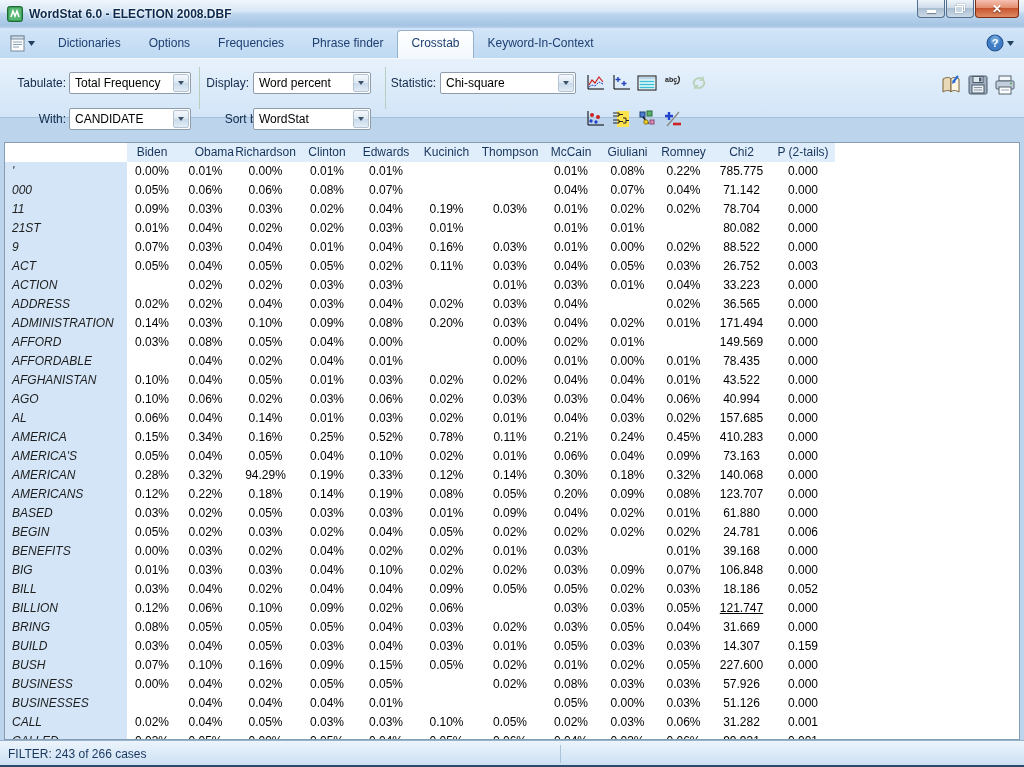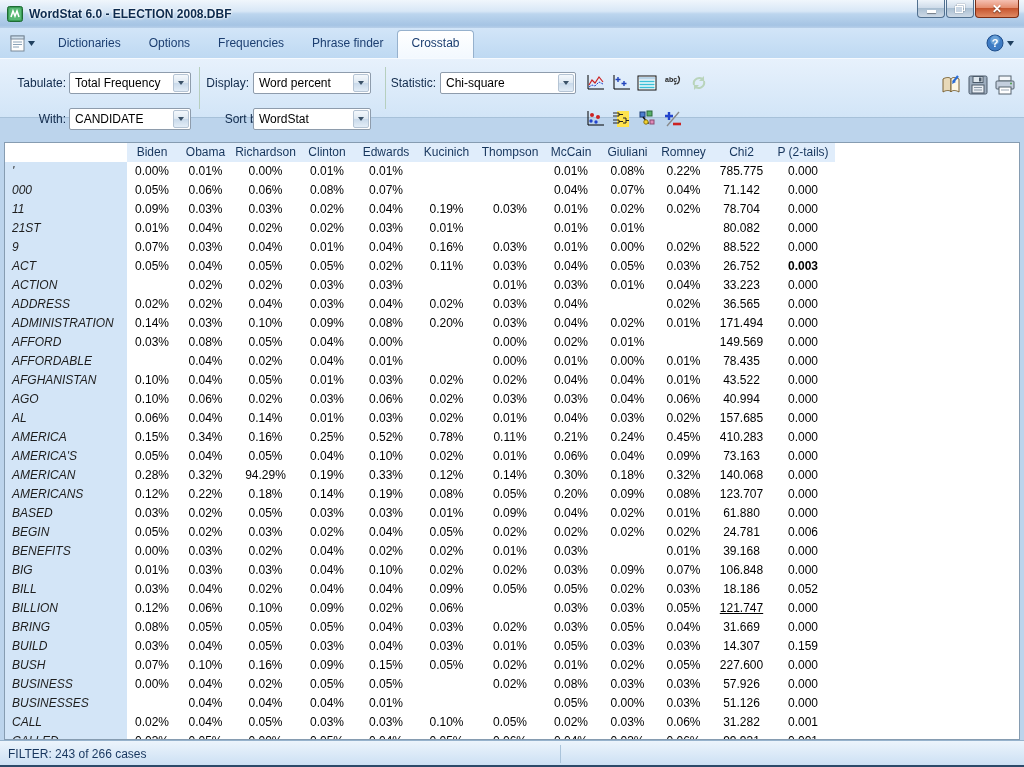--- a/index.html
+++ b/index.html
@@ -100,20 +100,21 @@
     </svg>
     <svg width="7" height="5" viewBox="0 0 7 5">
         <path d="M0 0h7L3.5 5z" fill="#20405f"></path>
       </svg>
   </div>
   <div class="tab">Dictionaries</div>
   <div class="tab">Options</div>
   <div class="tab">Frequencies</div>
   <div class="tab">Phrase finder</div>
   <div class="tab active">Crosstab</div>
+  <div class="tab">Keyword-In-Context</div>
   <div class="help-wrap">
     <svg width="18" height="18" viewBox="0 0 18 18">
       <circle cx="9" cy="9" r="8" fill="#3f7cc4" stroke="#1f4e8a"></circle>
       <circle cx="9" cy="6.2" r="4.6" fill="#78aede" opacity="0.75"></circle>
       <text x="9" y="13" text-anchor="middle" font-size="11" font-weight="bold" fill="#fff" font-family="Liberation Sans, sans-serif">?</text>
     </svg>
     <svg width="7" height="5" viewBox="0 0 7 5">
         <path d="M0 0h7L3.5 5z" fill="#20405f"></path>
       </svg>
   </div>
@@ -267,21 +268,21 @@
       <rect x="5" y="12" width="12" height="7" fill="#fff" stroke="#55626f"></rect>
       <line x1="7" y1="15" x2="15" y2="15" stroke="#9aa7b5"></line>
     </svg>
   </div>
 </div>
 
 <div class="table-wrap">
   <div class="thead">
     <div class="corner"></div>
   <div class="th" style="width: 50px;">Biden</div>
-      <div class="th" style="width: 57px;">Obama</div>
+      <div class="th" style="width: 57px; text-align: right;">Obama</div>
       <div class="th" style="width: 63px;">Richardson</div>
       <div class="th" style="width: 60px;">Clinton</div>
       <div class="th" style="width: 58px;">Edwards</div>
       <div class="th" style="width: 63px;">Kucinich</div>
       <div class="th" style="width: 64px;">Thompson</div>
       <div class="th" style="width: 58px;">McCain</div>
       <div class="th" style="width: 55px;">Giuliani</div>
       <div class="th" style="width: 57px;">Romney</div>
       <div class="th" style="width: 59px;">Chi2</div>
       <div class="th" style="width: 64px;">P (2-tails)</div>
@@ -368,21 +369,21 @@
         <div class="cell" style="width: 57px;">0.04%</div>
         <div class="cell" style="width: 63px;">0.05%</div>
         <div class="cell" style="width: 60px;">0.05%</div>
         <div class="cell" style="width: 58px;">0.02%</div>
         <div class="cell" style="width: 63px;">0.11%</div>
         <div class="cell" style="width: 64px;">0.03%</div>
         <div class="cell" style="width: 58px;">0.04%</div>
         <div class="cell" style="width: 55px;">0.05%</div>
         <div class="cell" style="width: 57px;">0.03%</div>
         <div class="cell" style="width: 59px;">26.752</div>
-        <div class="cell" style="width: 64px; font-weight: bold;">0.003</div>
+        <div class="cell" style="width: 64px;">0.003</div>
       </div>
       <div class="trow">
         <div class="rlabel">ACTION</div>
         <div class="cell" style="width: 50px;"></div>
         <div class="cell" style="width: 57px;">0.02%</div>
         <div class="cell" style="width: 63px;">0.02%</div>
         <div class="cell" style="width: 60px;">0.03%</div>
         <div class="cell" style="width: 58px;">0.03%</div>
         <div class="cell" style="width: 63px;"></div>
         <div class="cell" style="width: 64px;">0.01%</div>

